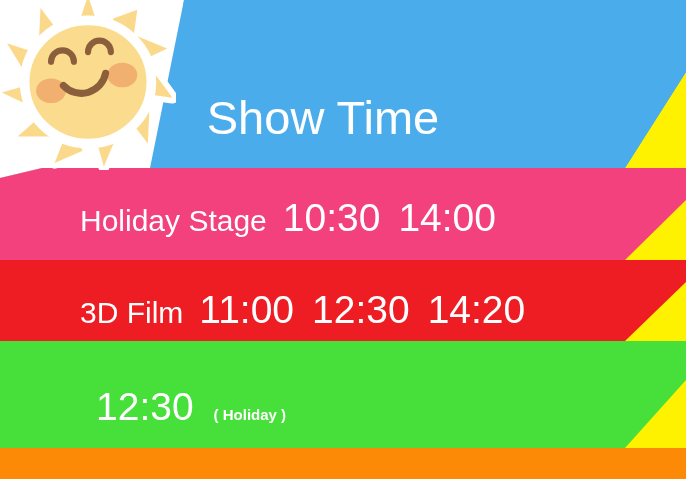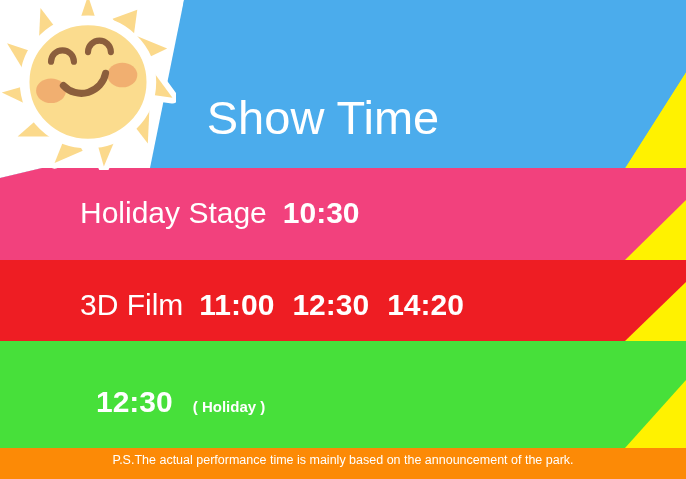--- a/index.html
+++ b/index.html
@@ -52,22 +52,22 @@
     display: flex;
     align-items: baseline;
   }
 
   .row-name {
     font-size: 30px;
     font-weight: normal;
   }
 
   .row-times {
-    font-size: 30px;
-    font-weight: bold;
+    font-size: 39px;
+    font-weight: normal;
     margin-left: 16px;
     display: flex;
     text-align: center;
   }
   .row-times .t { margin-right: 18px; }
   .row-times .t:last-child { margin-right: 0; }
 
   .row-note {
     font-size: 15px;
     font-weight: bold;
@@ -163,34 +163,34 @@
 
     <path d="M72,104 a28,28 0 0 0 48,-14" fill="none" stroke="#8B5E3C" stroke-width="8" stroke-linecap="round"></path>
   </svg>
 
   <div class="txt" id="title">Show Time</div>
 
   <div class="txt row-line" id="row-castle">
     <span class="row-name">Holiday Stage</span>
     <span class="row-times">
       <span class="t">10:30</span>
+      <span class="t">14:00</span>
     </span>
   </div>
 
   <div class="txt row-line" id="row-film">
     <span class="row-name">3D Film</span>
     <span class="row-times">
       <span class="t">11:00</span>
       <span class="t">12:30</span>
       <span class="t">14:20</span>
     </span>
   </div>
 
   <div class="txt row-line" id="row-happy">
     <span class="row-times">
       <span class="t">12:30</span>
     </span>
     <span class="row-note">( Holiday )</span>
   </div>
 
-  <div class="txt" id="footer-note">P.S.The actual performance time is mainly based on the announcement of the park.</div>
 
 </div>
 
 </body></html>

